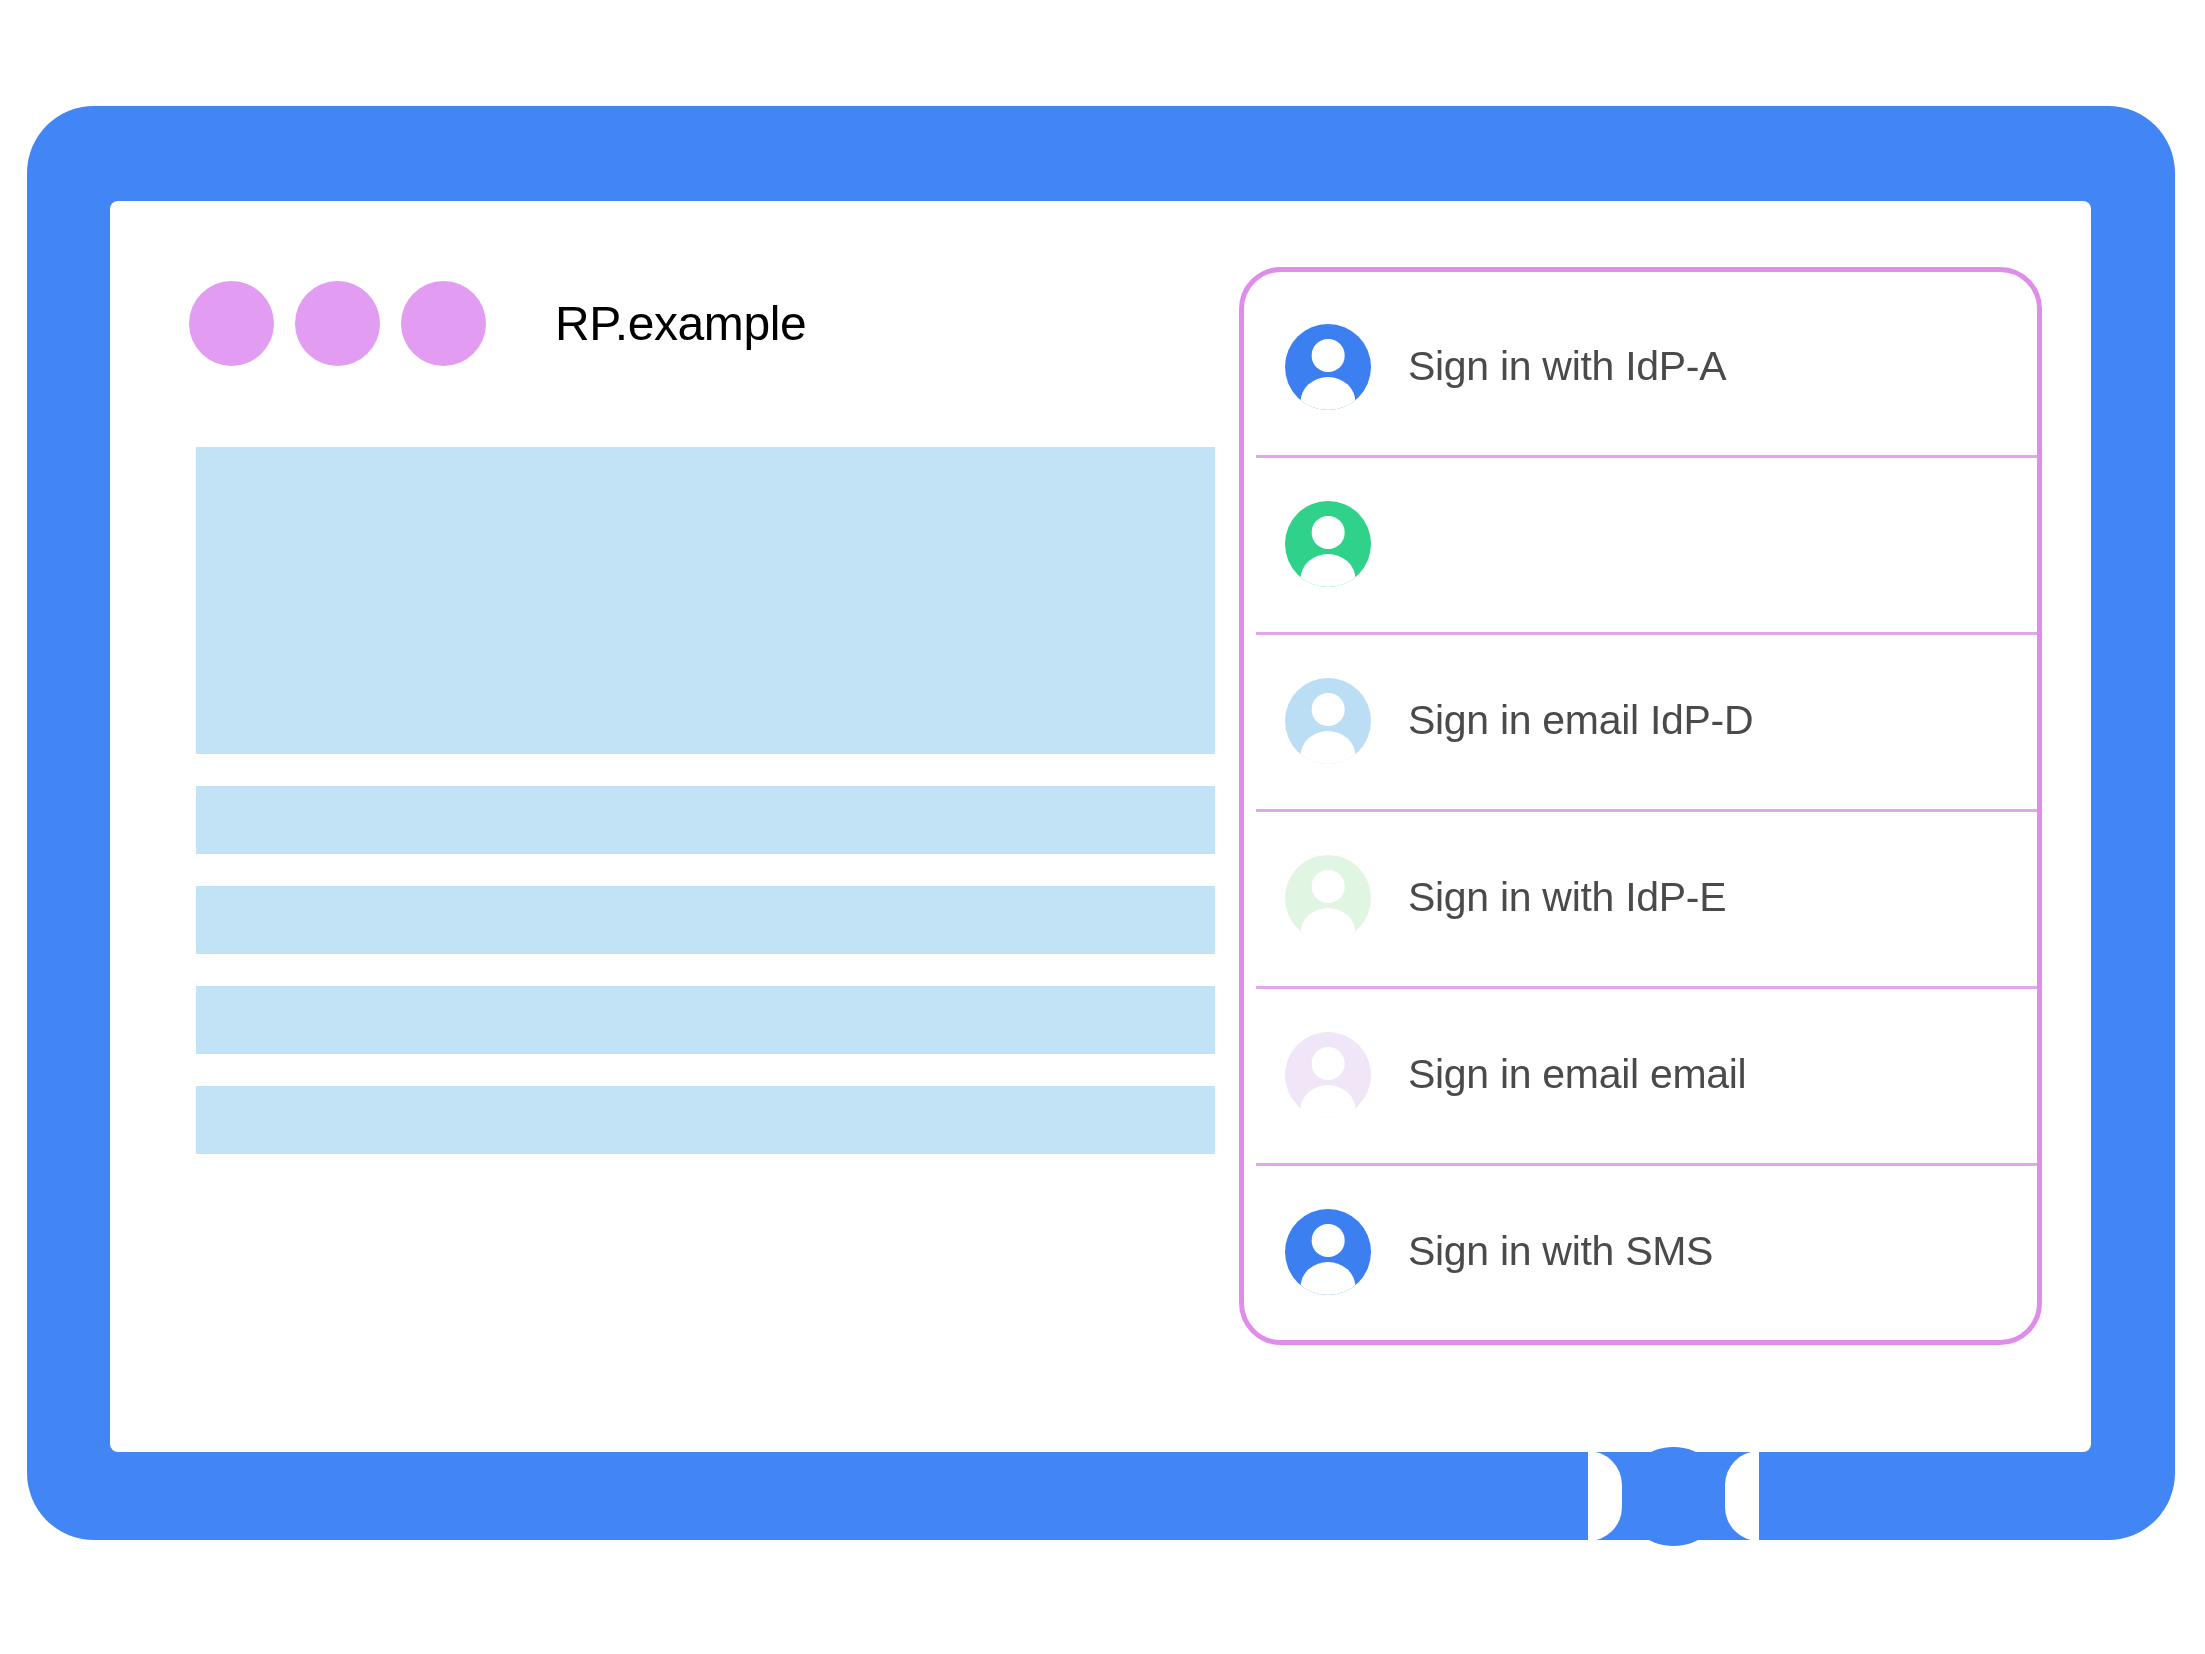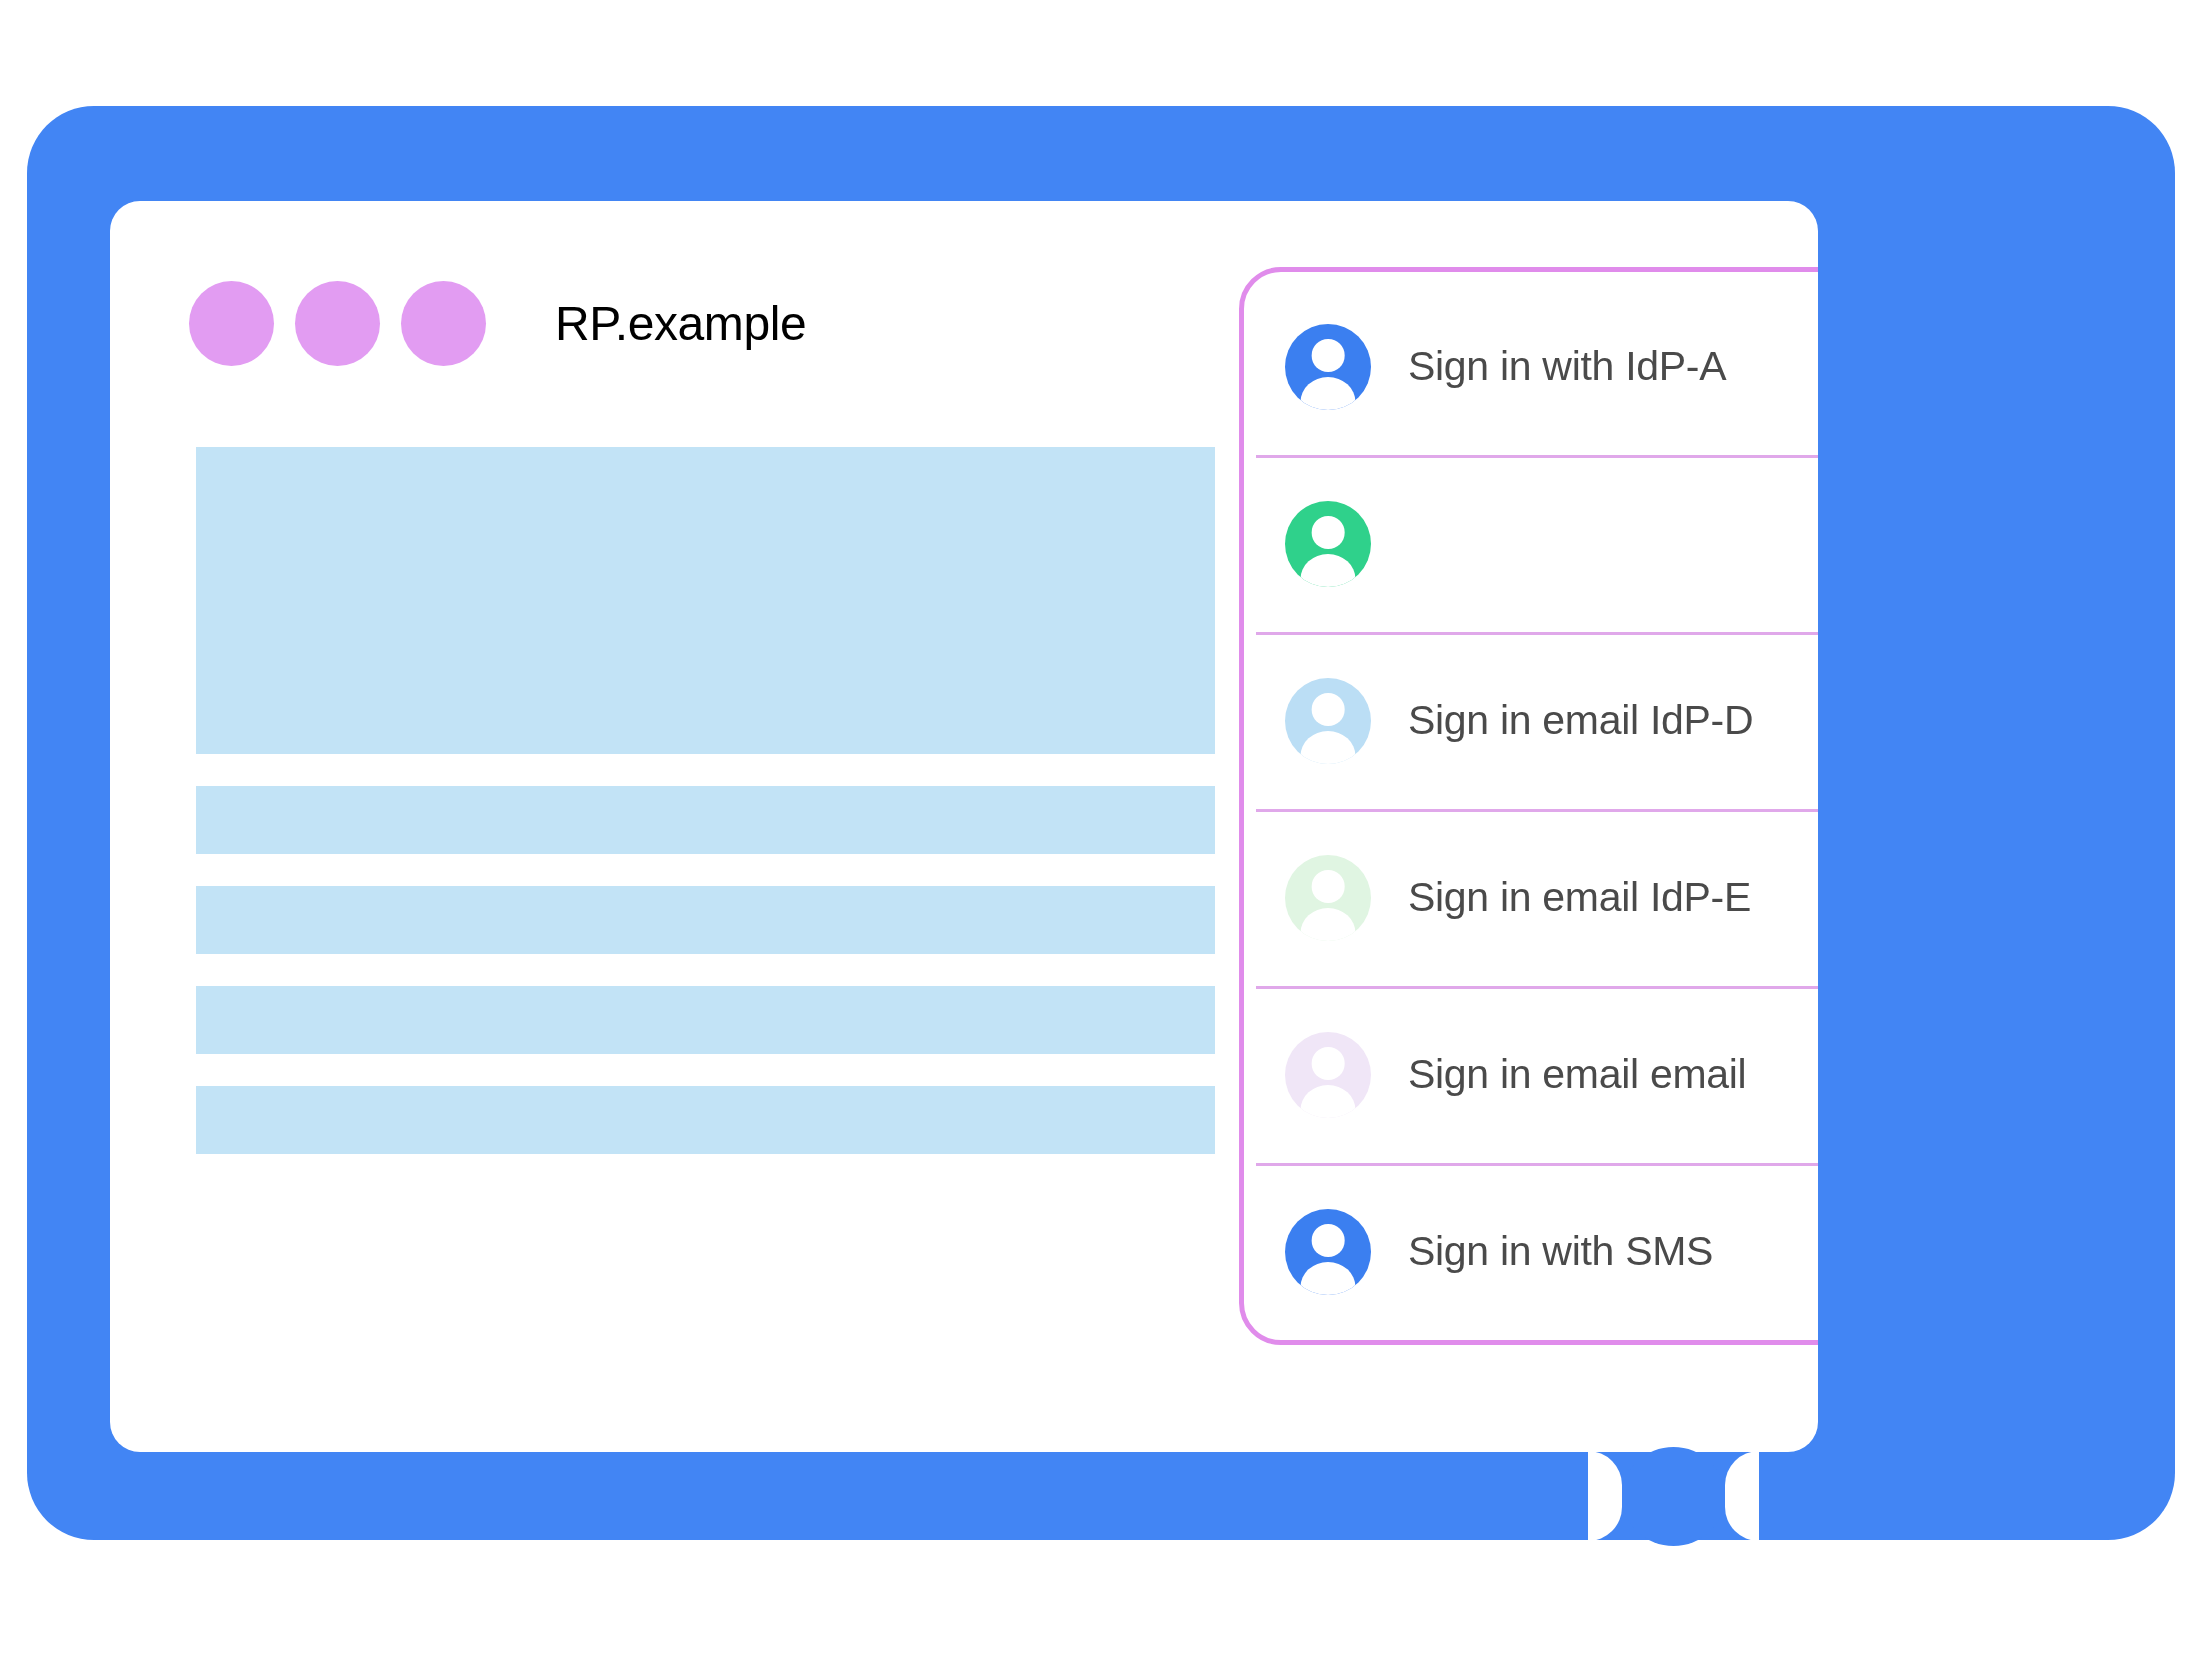--- a/index.html
+++ b/index.html
@@ -27,24 +27,24 @@
     height: 1434px;
     background: #4285f4;
     border-radius: 67px;
   }
 
   
   #screen {
     position: absolute;
     left: 110px;
     top: 201px;
-    width: 1708px;
+    width: 1981px;
     height: 1251px;
     background: #ffffff;
-    border-radius: 30px;
+    border-radius: 8px;
     overflow: hidden;
   }
 
   
   .bottom-gap {
     position: absolute;
     background: #ffffff;
     top: 1451px;
     height: 90px;
   }
@@ -229,21 +229,21 @@
               <span class="head"></span>
               <span class="body"></span>
             </span>
             <span class="signin-label">Sign in email IdP-D</span>
           </button>
           <button class="signin-row">
             <span class="avatar" style="background: rgb(224, 245, 226);">
               <span class="head"></span>
               <span class="body"></span>
             </span>
-            <span class="signin-label">Sign in email IdP-E</span>
+            <span class="signin-label">Sign in with IdP-E</span>
           </button>
           <button class="signin-row">
             <span class="avatar" style="background: rgb(240, 230, 247);">
               <span class="head"></span>
               <span class="body"></span>
             </span>
             <span class="signin-label">Sign in email email</span>
           </button>
           <button class="signin-row">
             <span class="avatar" style="background: rgb(59, 127, 240);">

